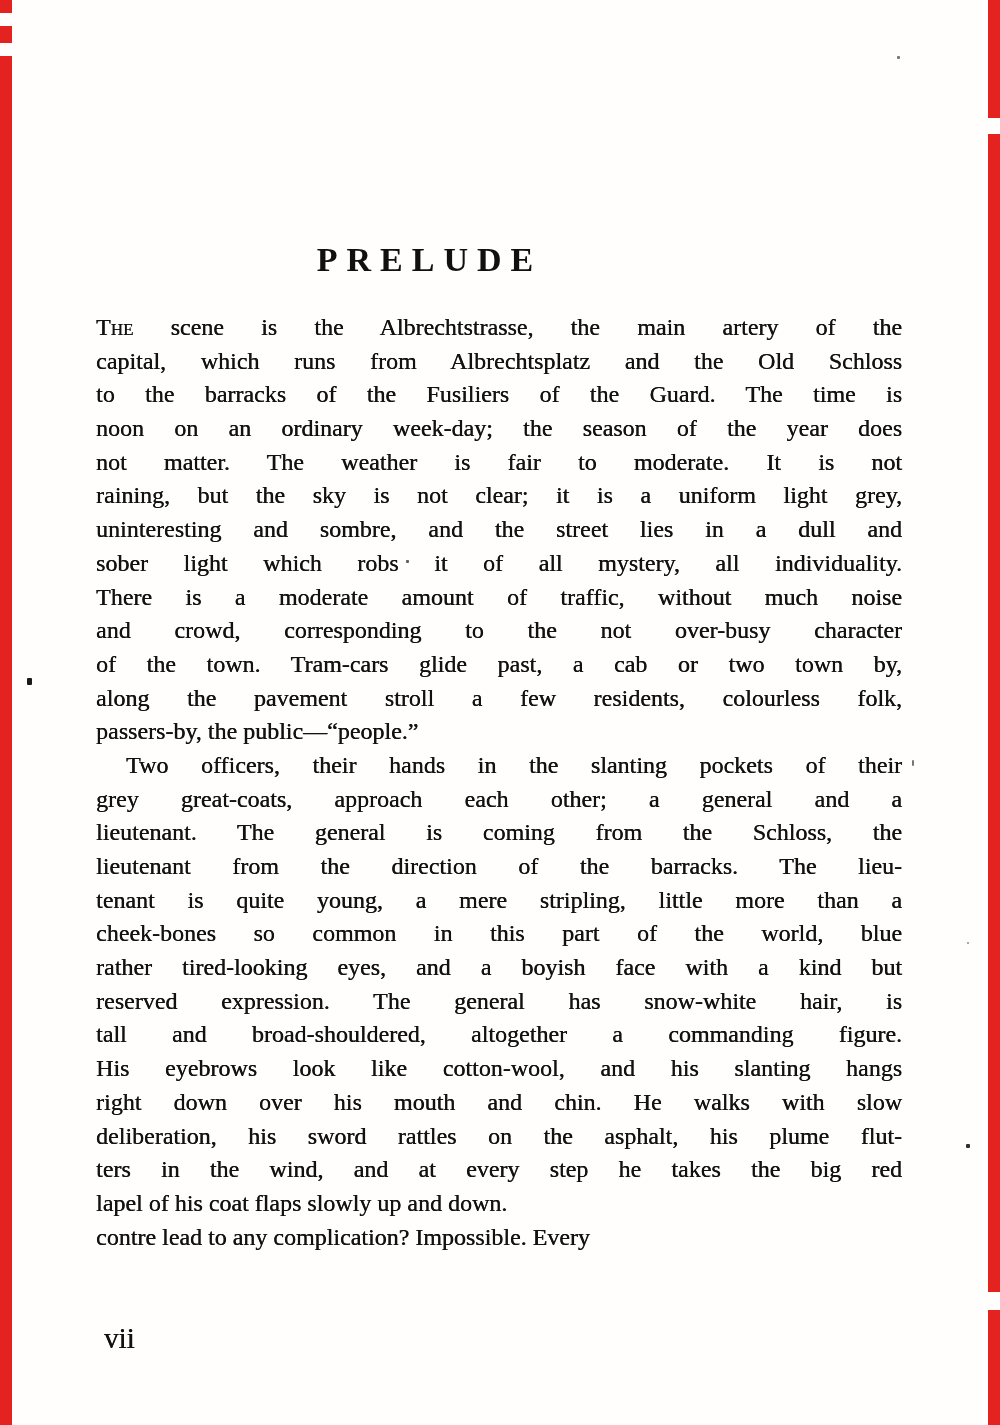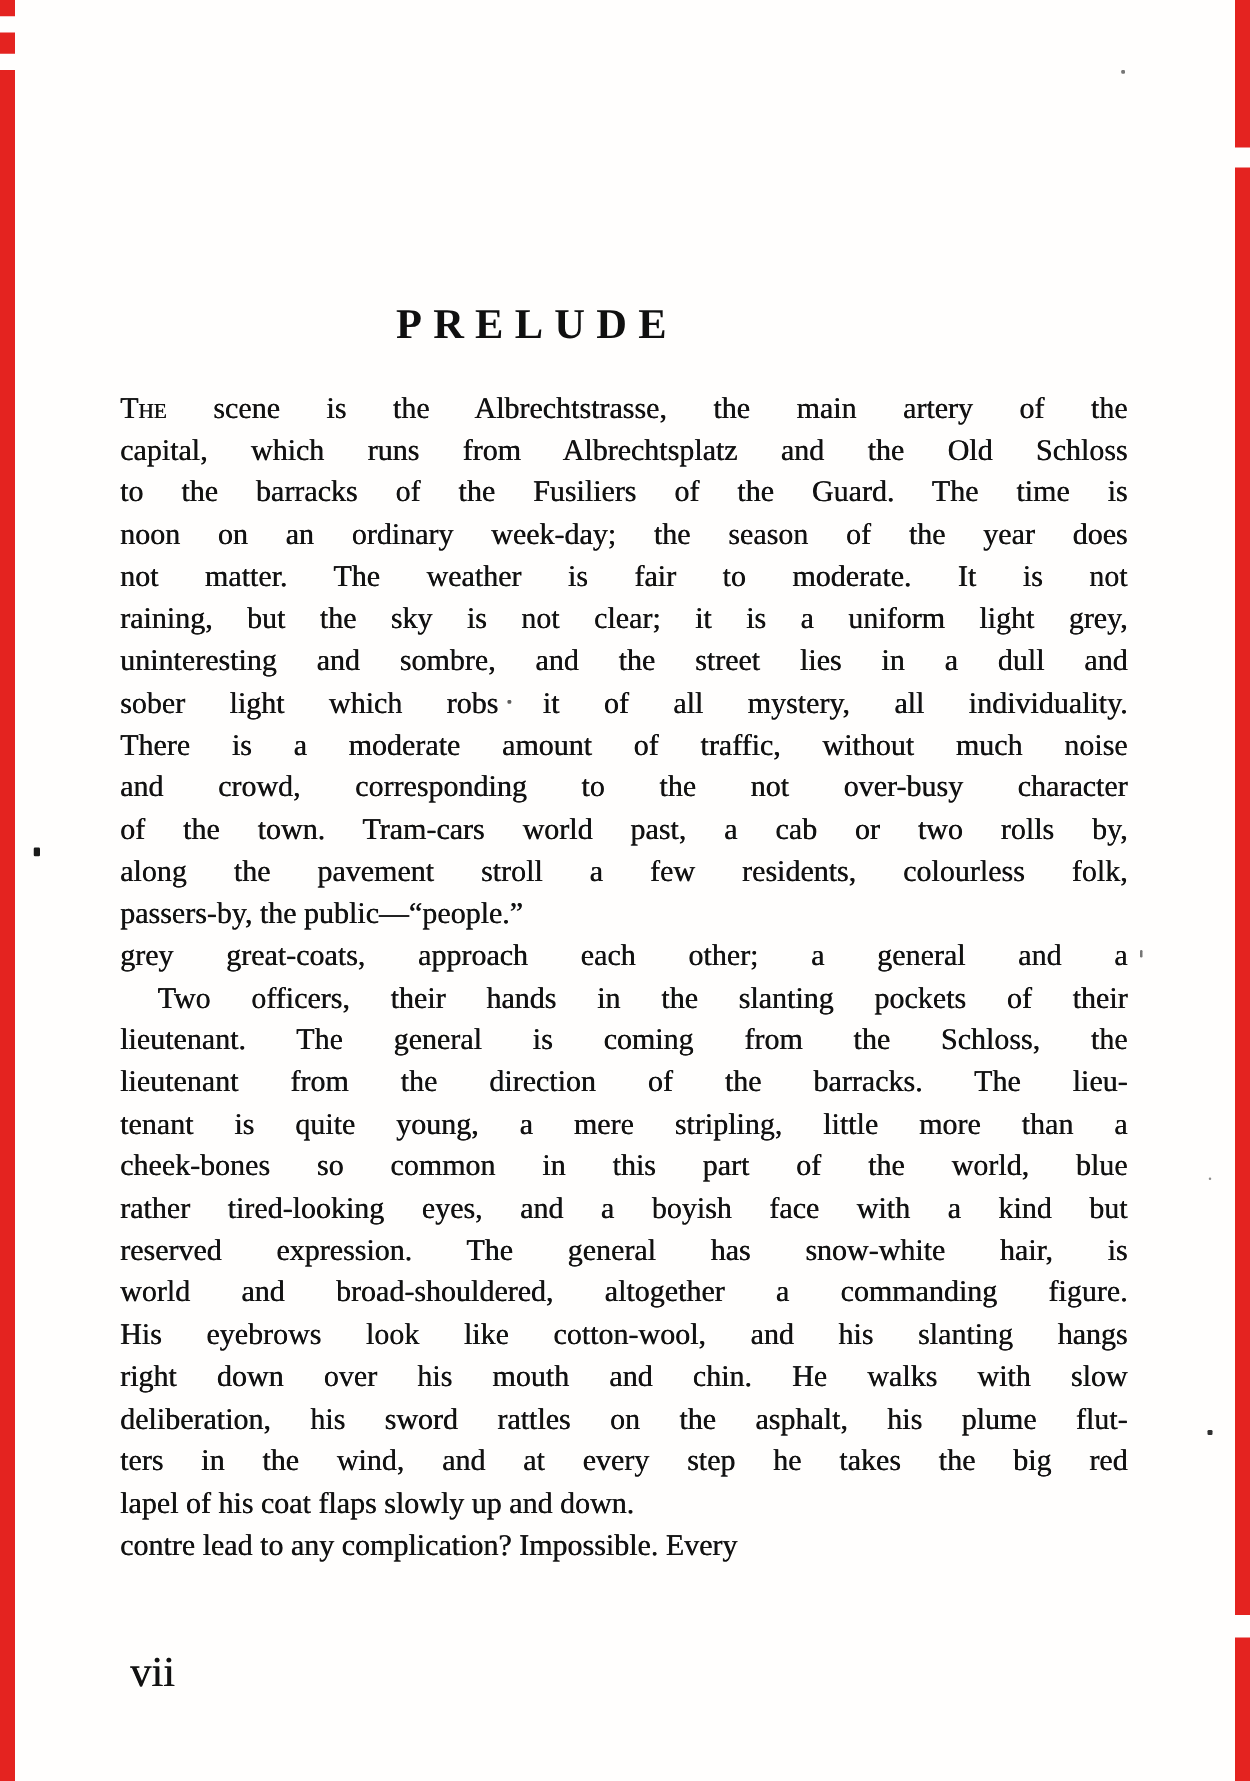--- a/index.html
+++ b/index.html
@@ -48,21 +48,21 @@
     white-space: normal;
     overflow: visible;
   }
   .line.para-end { text-align-last: left; }
   .line.indented { text-indent: 30px; }
   .smallcaps { font-variant: small-caps; }
   .page-number {
     position: absolute;
     left: 104px;
     top: 1322px;
-    font-size: 34px;
+    font-size: 29px;
     line-height: 33.7px;
     color: #121212;
     text-shadow: 0.35px 0 0 currentColor;
   }
   
   .edge-seg {
     position: absolute;
     width: 12px;
     background: var(--edge-color, #e42320);
   }
@@ -98,34 +98,34 @@
         <div class="line"><span class="smallcaps">The</span> scene is the Albrechtstrasse, the main artery of the</div>
         <div class="line">capital, which runs from Albrechtsplatz and the Old Schloss</div>
         <div class="line">to the barracks of the Fusiliers of the Guard. The time is</div>
         <div class="line">noon on an ordinary week-day; the season of the year does</div>
         <div class="line">not matter. The weather is fair to moderate. It is not</div>
         <div class="line">raining, but the sky is not clear; it is a uniform light grey,</div>
         <div class="line">uninteresting and sombre, and the street lies in a dull and</div>
         <div class="line">sober light which robs it of all mystery, all individuality.</div>
         <div class="line">There is a moderate amount of traffic, without much noise</div>
         <div class="line">and crowd, corresponding to the not over-busy character</div>
-        <div class="line">of the town. Tram-cars world past, a cab or two rolls by,</div>
+        <div class="line">of the town. Tram-cars glide past, a cab or two town by,</div>
         <div class="line">along the pavement stroll a few residents, colourless folk,</div>
         <div class="line para-end">passers-by, the public—“people.”</div>
       </div>
       <div class="para">
+        <div class="line indented">Two officers, their hands in the slanting pockets of their</div>
         <div class="line">grey great-coats, approach each other; a general and a</div>
-        <div class="line indented">Two officers, their hands in the slanting pockets of their</div>
         <div class="line">lieutenant. The general is coming from the Schloss, the</div>
         <div class="line">lieutenant from the direction of the barracks. The lieu-</div>
         <div class="line">tenant is quite young, a mere stripling, little more than a</div>
         <div class="line">cheek-bones so common in this part of the world, blue</div>
         <div class="line">rather tired-looking eyes, and a boyish face with a kind but</div>
         <div class="line">reserved expression. The general has snow-white hair, is</div>
-        <div class="line">world and broad-shouldered, altogether a commanding figure.</div>
+        <div class="line">tall and broad-shouldered, altogether a commanding figure.</div>
         <div class="line">His eyebrows look like cotton-wool, and his slanting hangs</div>
         <div class="line">right down over his mouth and chin. He walks with slow</div>
         <div class="line">deliberation, his sword rattles on the asphalt, his plume flut-</div>
         <div class="line">ters in the wind, and at every step he takes the big red</div>
         <div class="line para-end">lapel of his coat flaps slowly up and down.</div>
       </div>
       <div class="para">
         <div class="line para-end">contre lead to any complication? Impossible. Every</div>
       </div>
     </div>

